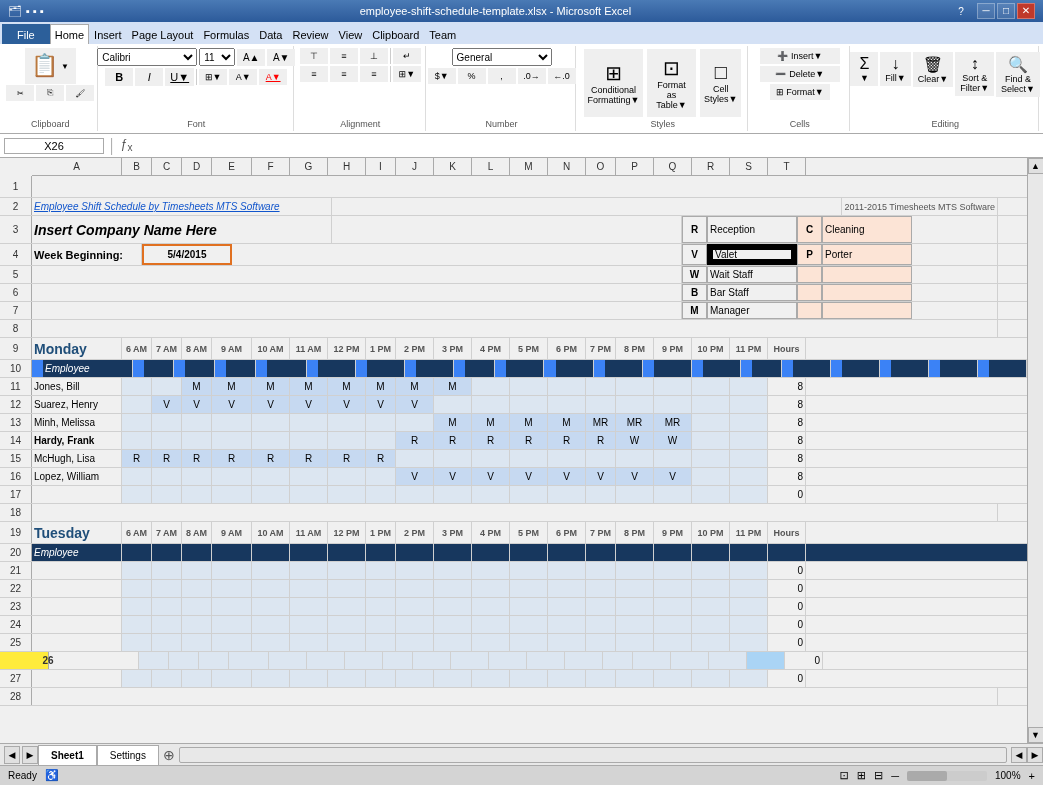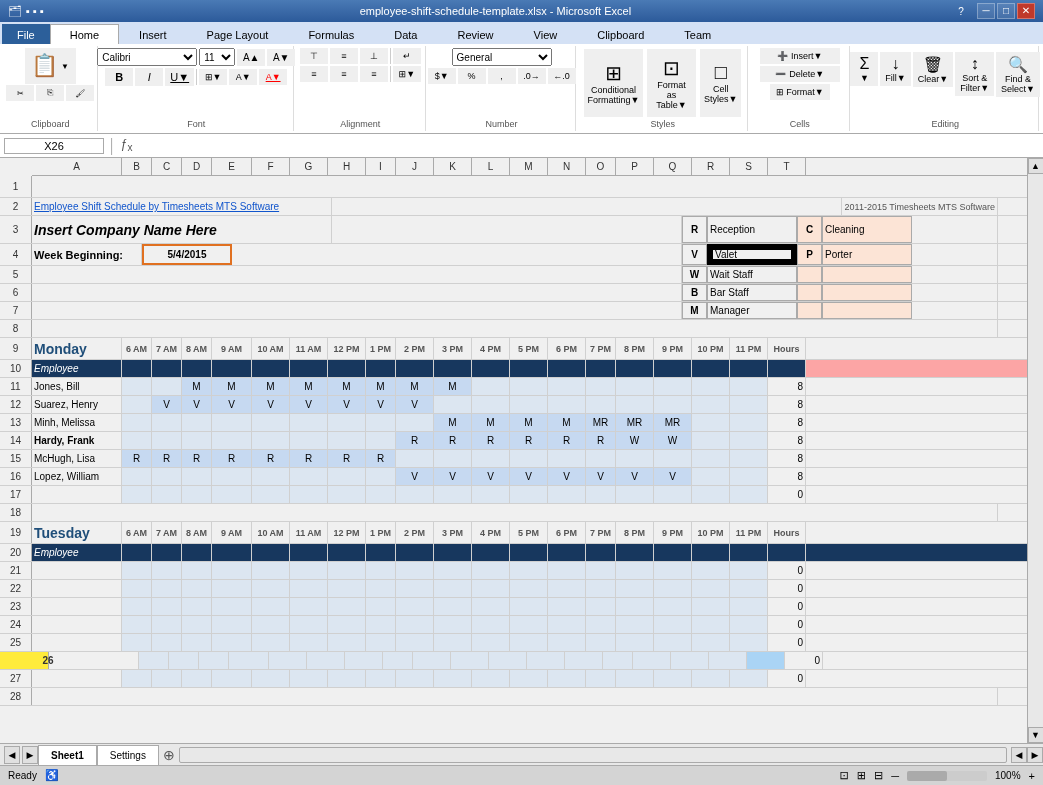--- a/index.html
+++ b/index.html
@@ -23,21 +23,21 @@
 
     
     .ribbon-tabs {
       background: #d4e1f5;
       height: 22px;
       display: flex;
       align-items: flex-end;
       padding-left: 2px;
     }
     .ribbon-tab {
-      padding: 2px 19px;
+      padding: 2px 4px;
       font-size: 11px;
       cursor: pointer;
       border: 1px solid transparent;
       border-bottom: none;
       height: 20px;
       display: flex;
       align-items: center;
     }
     .ribbon-tab.active {
       background: white;
@@ -237,21 +237,21 @@
       background: #e8e8e8;
       border-left: 1px solid #aaa;
       display: flex;
       flex-direction: column;
       align-items: center;
     }
     .scroll-btn { width: 16px; height: 16px; background: #e0e0e0; border: 1px solid #aaa; display: flex; align-items: center; justify-content: center; font-size: 9px; cursor: pointer; }
 
     .company-name { font-style: italic; font-weight: bold; font-size: 15px; }
     .week-label { font-weight: bold; font-size: 11px; }
-    .link-text { color: #1155cc; text-decoration: underline; font-size: 10px; cursor: pointer; }
+    .link-text { color: #1155cc; text-decoration: underline; font-size: 10px; cursor: pointer; font-style: italic; }
 
     .day-header { font-size: 15px; font-weight: bold; color: #1f4e79; }
   </style>
 </head>
 <body>
 
 <div class="title-bar">
   <div class="title-bar-left">
     <span>🗂</span>
     <span>▪ ▪ ▪</span>
@@ -538,21 +538,21 @@
         <div class="cell center" style="width:38px; font-size:9px; color:#555; font-weight:bold;">5 PM</div>
         <div class="cell center" style="width:38px; font-size:9px; color:#555; font-weight:bold;">6 PM</div>
         <div class="cell center" style="width:30px; font-size:9px; color:#555; font-weight:bold;">7 PM</div>
         <div class="cell center" style="width:38px; font-size:9px; color:#555; font-weight:bold;">8 PM</div>
         <div class="cell center" style="width:38px; font-size:9px; color:#555; font-weight:bold;">9 PM</div>
         <div class="cell center" style="width:38px; font-size:9px; color:#555; font-weight:bold;">10 PM</div>
         <div class="cell center" style="width:38px; font-size:9px; color:#555; font-weight:bold;">11 PM</div>
         <div class="cell center bold" style="width:38px; font-size:9px; color:#555; font-weight:bold;">Hours</div>
       </div>
 
-      <div class="grid-row dark-blue-bg" style="height:18px; background:#fca5a5;">
+      <div class="grid-row dark-blue-bg" style="height:18px; background:#3b82f6;justify-content:space-between;">
         <div class="row-num">10</div>
         <div class="cell dark-blue-bg" style="width:90px; font-style:italic; font-size:10px; color:white; background:#17375e;">Employee</div>
         <div class="cell dark-blue-bg" style="width:30px; background:#17375e;"></div>
         <div class="cell dark-blue-bg" style="width:30px; background:#17375e;"></div>
         <div class="cell dark-blue-bg" style="width:30px; background:#17375e;"></div>
         <div class="cell dark-blue-bg" style="width:40px; background:#17375e;"></div>
         <div class="cell dark-blue-bg" style="width:38px; background:#17375e;"></div>
         <div class="cell dark-blue-bg" style="width:38px; background:#17375e;"></div>
         <div class="cell dark-blue-bg" style="width:38px; background:#17375e;"></div>
         <div class="cell dark-blue-bg" style="width:30px; background:#17375e;"></div>

